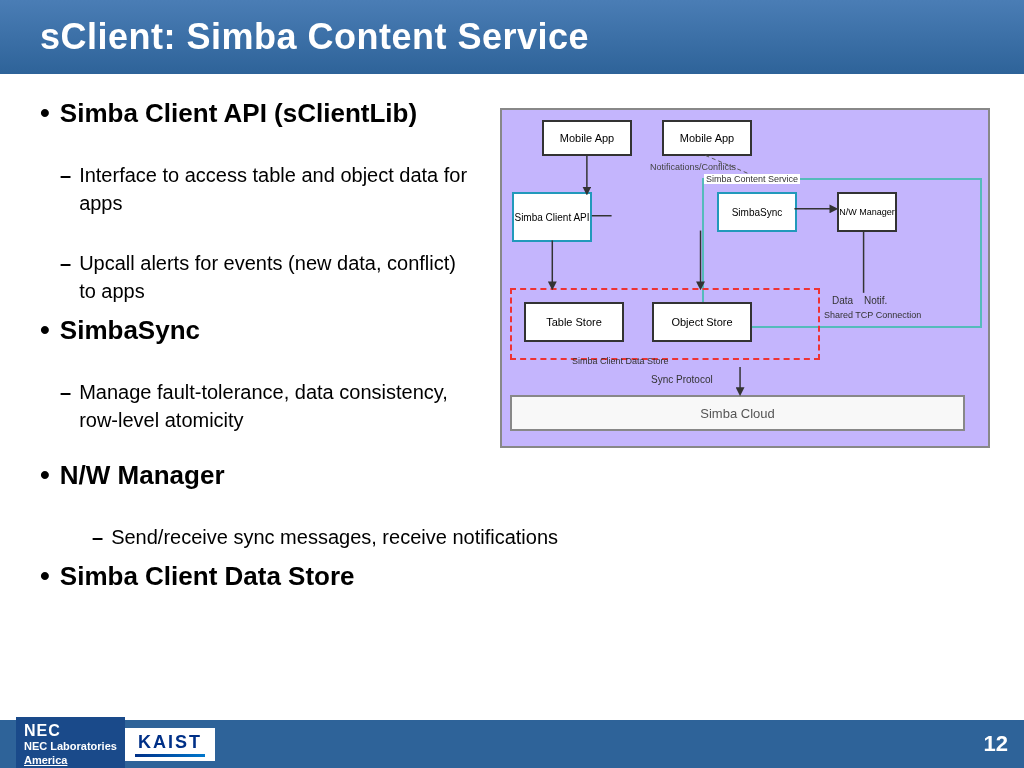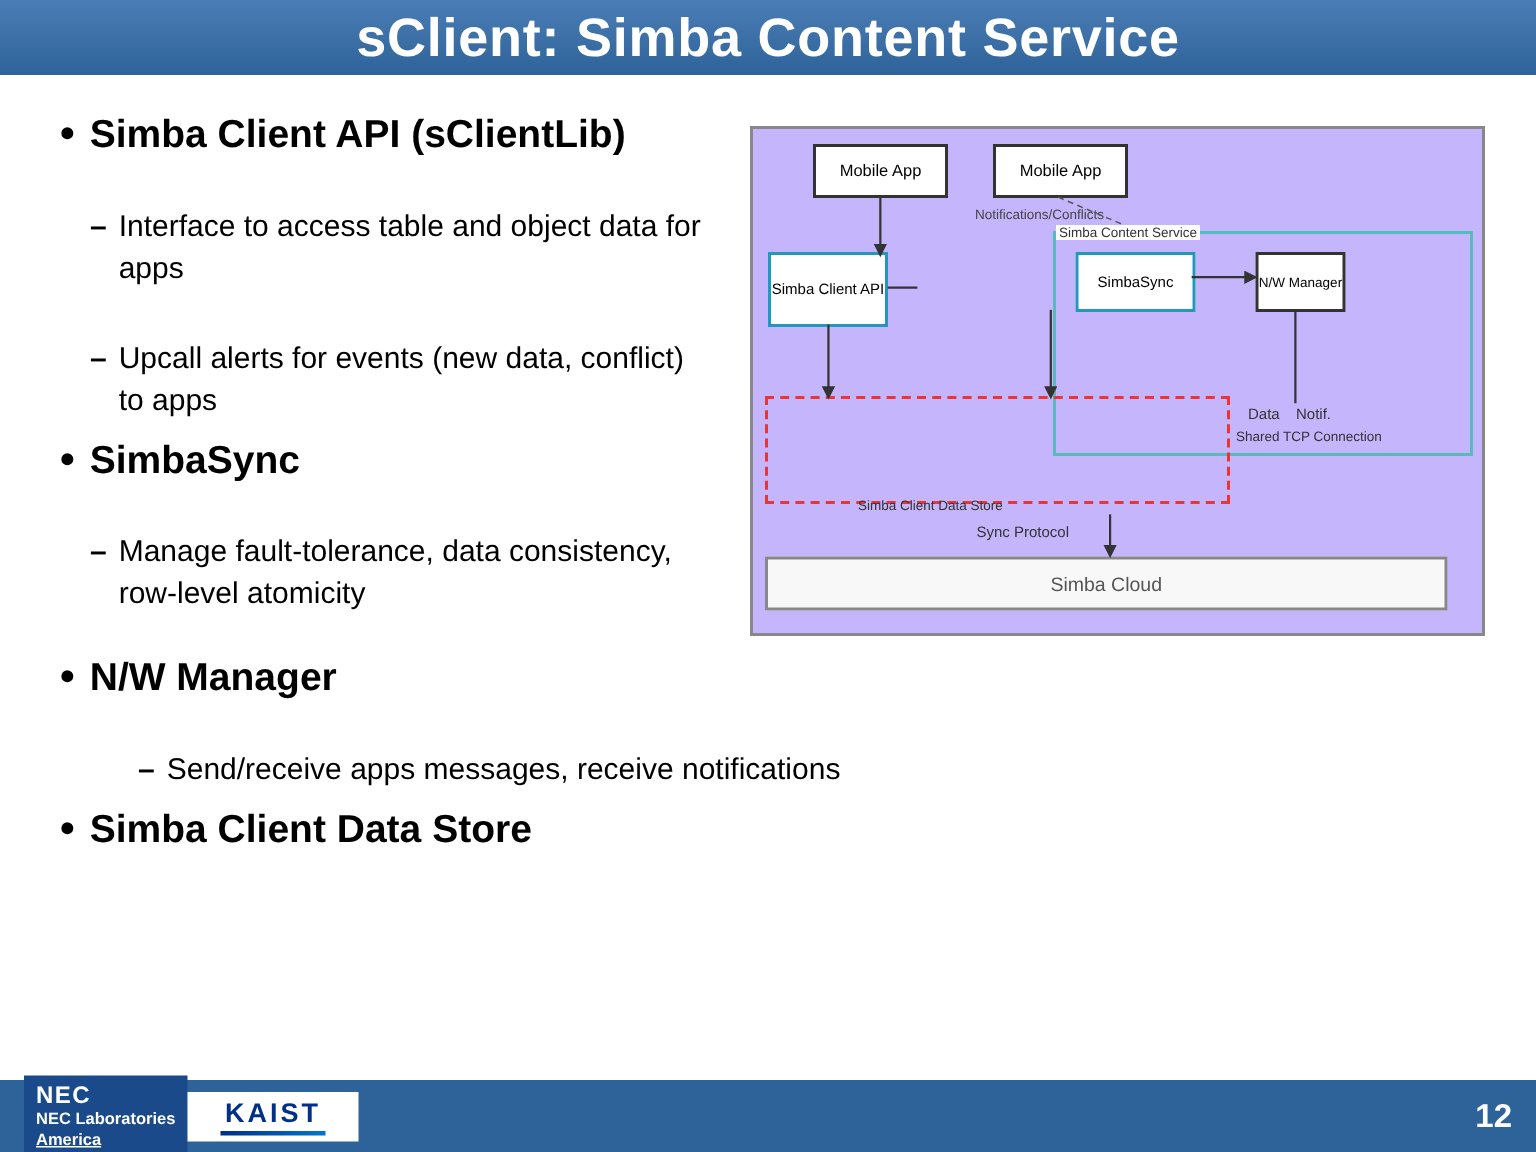--- a/index.html
+++ b/index.html
@@ -8,22 +8,22 @@
       height: 768px;
       background: #fff;
       font-family: 'Arial', sans-serif;
       overflow: hidden;
       position: relative;
     }
 
     
     .header {
       background: linear-gradient(180deg, #4a7db5 0%, #2e6399 100%);
-      padding: 4px 40px;
-      text-align: center;
+      padding: 16px 40px;
+      text-align: left;
     }
     .header h1 {
       color: #fff;
       font-size: 36px;
       font-weight: bold;
       letter-spacing: 0.5px;
     }
 
     
     .main {
@@ -308,21 +308,21 @@
     }
     .nec-logo .labs {
       font-size: 11px;
     }
     .nec-logo .america {
       font-size: 11px;
       text-decoration: underline;
     }
     .kaist-logo {
       background: #fff;
-      padding: 4px 22px;
+      padding: 4px 10px;
       display: flex;
       flex-direction: column;
       align-items: center;
     }
     .kaist-logo .kaist-text {
       font-size: 18px;
       font-weight: 900;
       color: #003087;
       letter-spacing: 2px;
     }
@@ -404,21 +404,27 @@
         <div class="simbasync" style="left:215px; top:82px;">
           <span>SimbaSync</span>
         </div>
 
         <div class="nw-manager" style="left:335px; top:82px;">
           <span>N/W Manager</span>
         </div>
 
         <div class="scds-outer" style="left:8px; top:178px; width:310px; height:72px;"></div>
 
-
+        <div class="table-store">
+          <span>Table Store</span>
+        </div>
+
+        <div class="object-store">
+          <span>Object Store</span>
+        </div>
 
         <div class="scds-label" style="top:246px; left:70px;">Simba Client Data Store</div>
 
         <div class="data-label" style="top:185px; left:330px; font-size:10px;">Data</div>
         <div class="notif-label" style="top:185px; left:362px; font-size:10px;">Notif.</div>
 
         <div class="shared-tcp" style="top:200px; left:322px; font-size:9px; line-height:1.3;">
           <span>Shared TCP Connection</span>
         </div>
 
@@ -458,21 +464,21 @@
 </div>
 
 <div class="bottom-bullets">
   <ul class="bullet-list">
     <li>
       <span>N/W Manager</span>
     </li>
   </ul>
   <ul class="sub-list" style="margin-left: 52px;">
     <li>
-      <span>Send/receive apps messages, receive notifications</span>
+      <span>Send/receive sync messages, receive notifications</span>
     </li>
   </ul>
   <ul class="bullet-list">
     <li>
       <span>Simba Client Data Store</span>
     </li>
   </ul>
 </div>
 
 <div class="footer">

